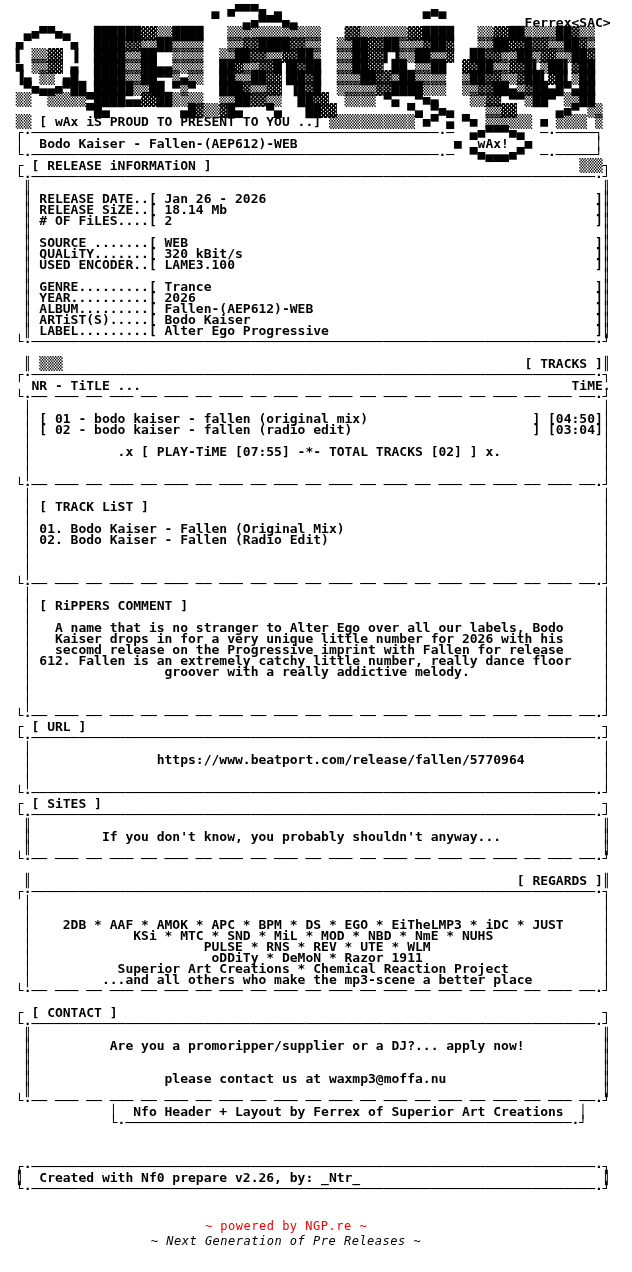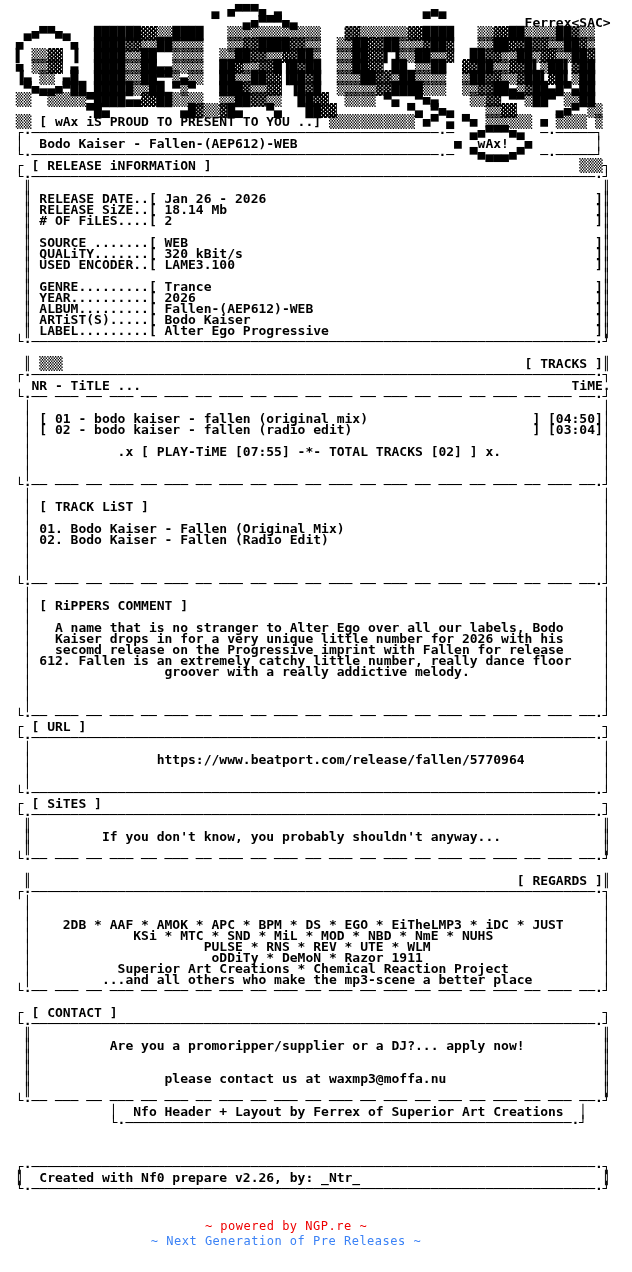--- a/index.html
+++ b/index.html
@@ -123,14 +123,14 @@
              │  Nfo Header + Layout by Ferrex of Superior Art Creations  │
              └·─────────────────────────────────────────────────────────·┘
 
 
 
  ┌·────────────────────────────────────────────────────────────────────────·┐
  ║  Created with Nf0 prepare v2.26, by: _Ntr_                               ║
  └·────────────────────────────────────────────────────────────────────────·┘</pre>
   </div>
   <div id="powered" class="redline" style="color: rgb(238, 0, 0);">~ powered by NGP.re ~</div>
-  <div id="tagline" class="redline" style="color: #3b82f6;">~ Next Generation of Pre Releases ~</div>
+  <div id="tagline" class="redline" style="color: #000000; font-style: italic;">~ Next Generation of Pre Releases ~</div>
 </div>
 
 </body></html>

